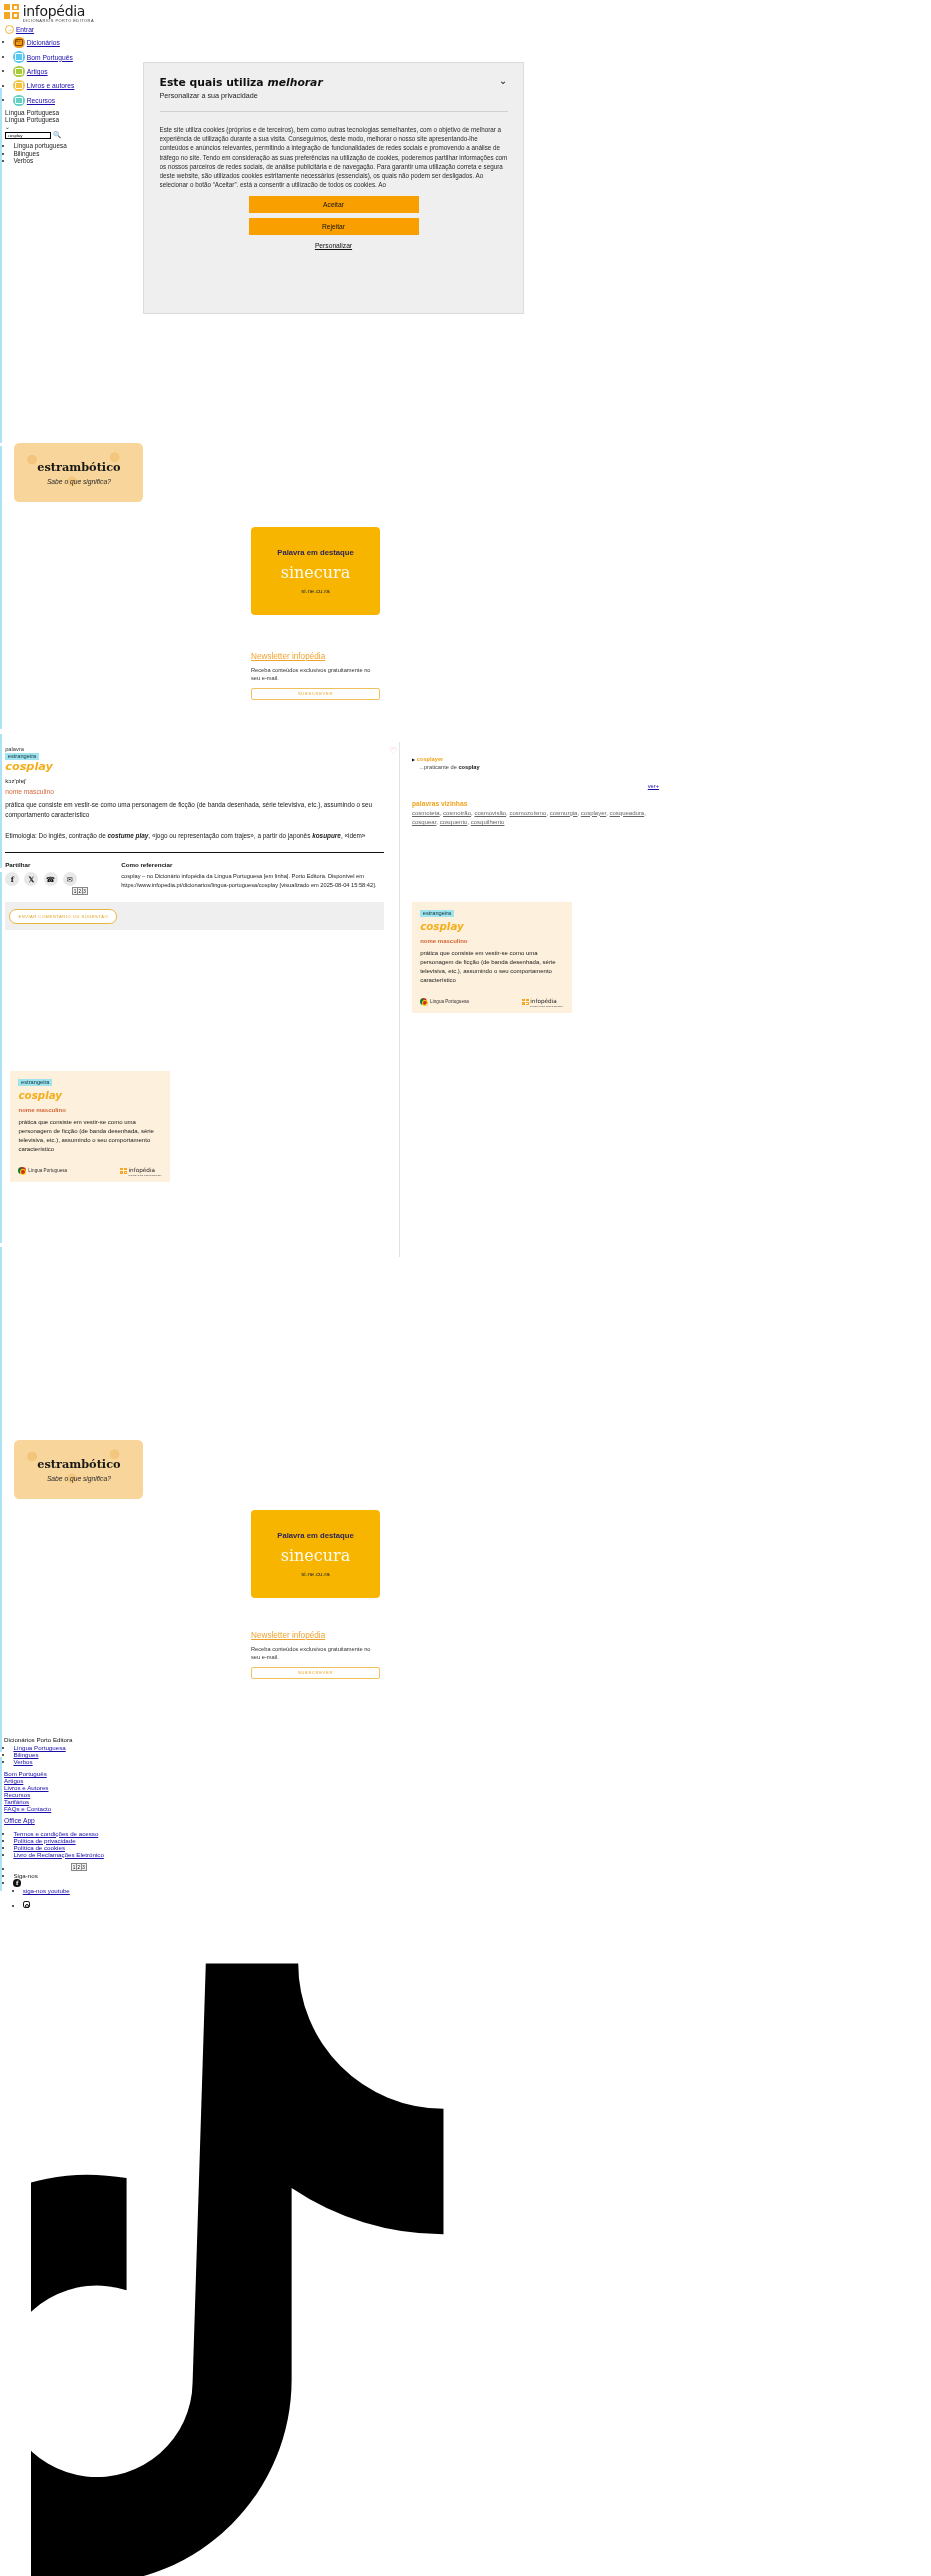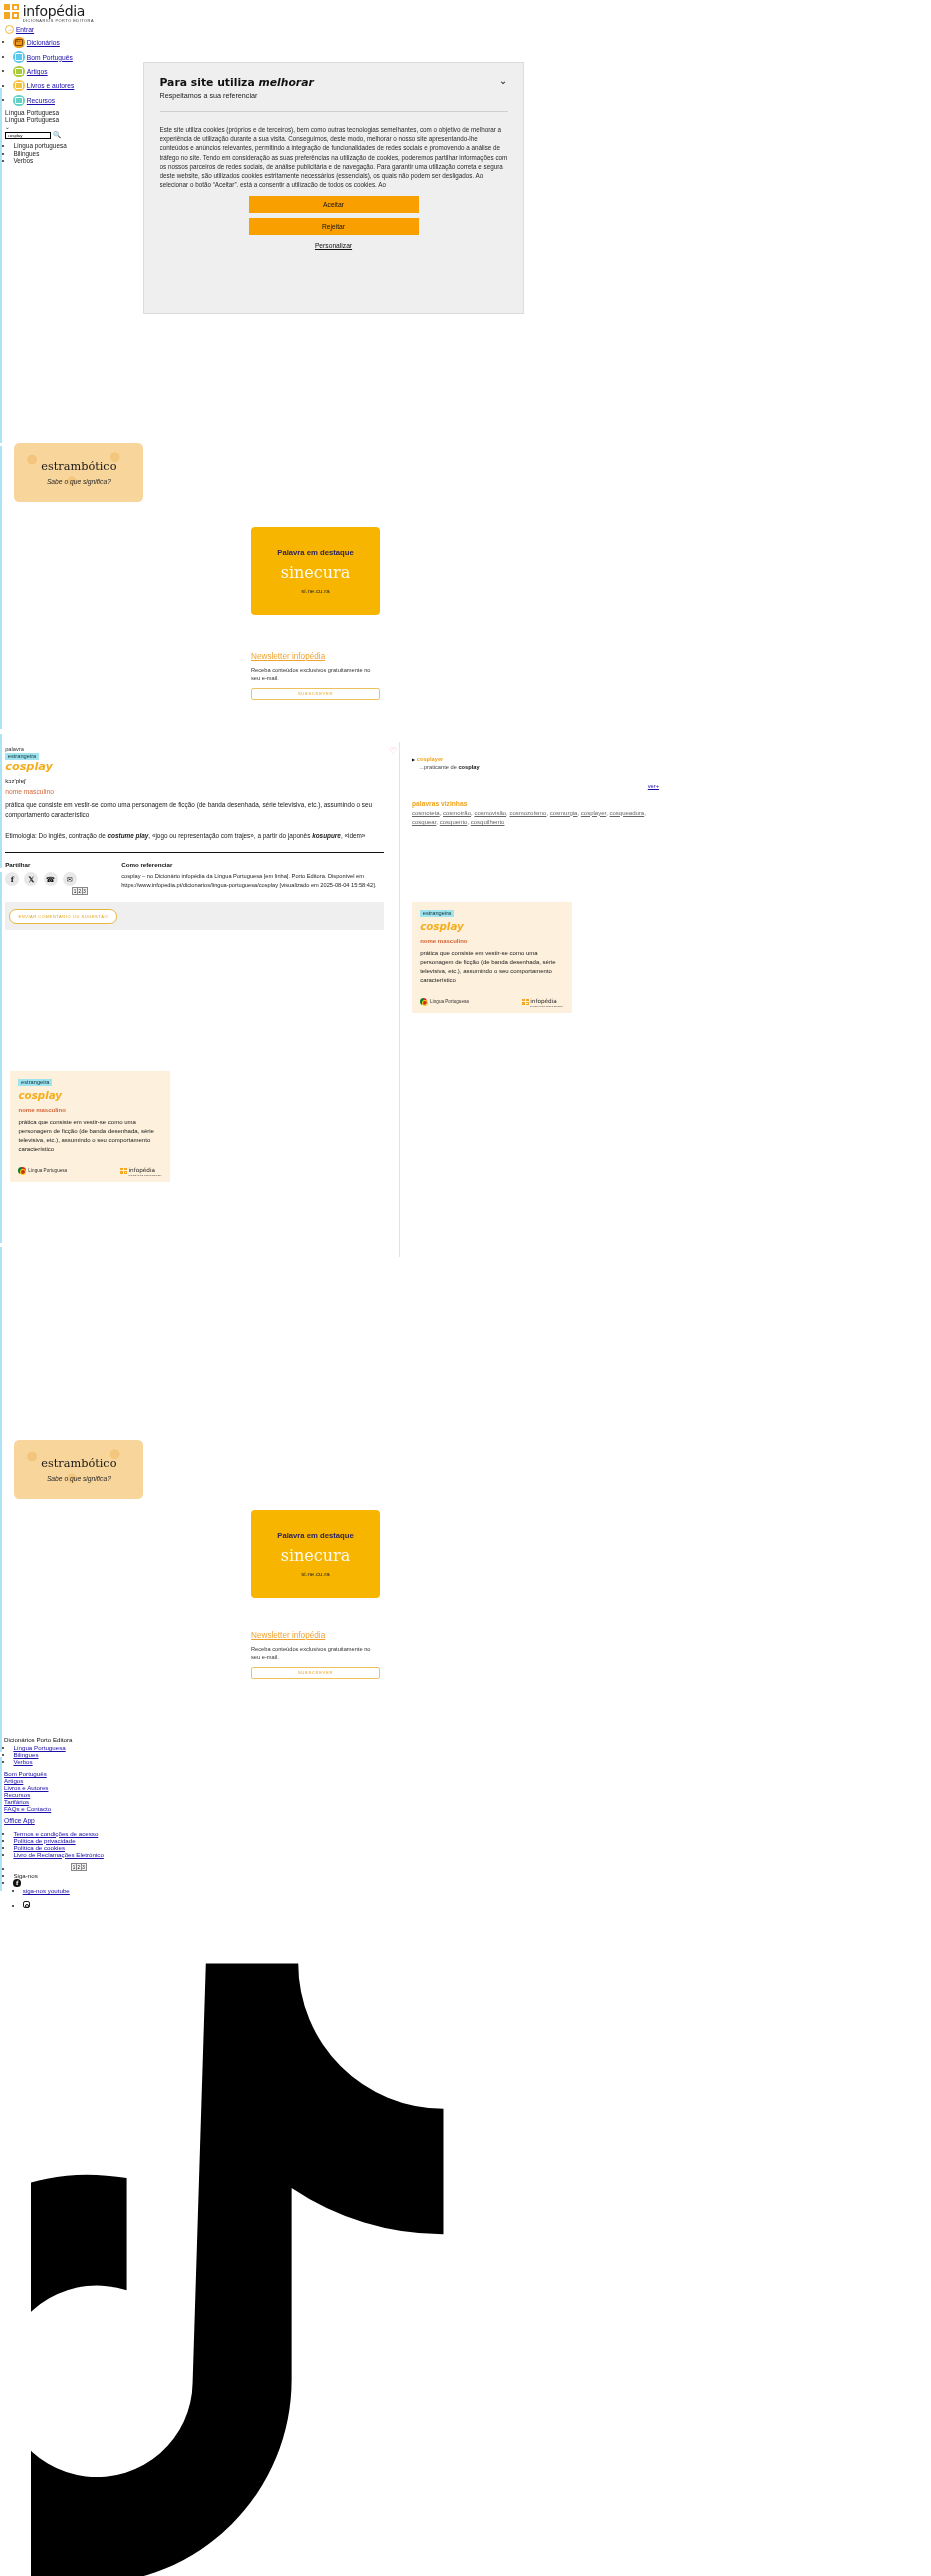--- a/index.html
+++ b/index.html
@@ -83,21 +83,21 @@
 
   
   .estramb {
     width:129px; height:59px; background:#f8d59a; border-radius:5.2px;
     display:flex; flex-direction:column; align-items:center; justify-content:center; gap:4.1px;
     background-image:
       radial-gradient(circle at 14% 28%, rgba(240,185,100,.55) 0 4.6px, transparent 5.2px),
       radial-gradient(circle at 45% 65%, rgba(240,185,100,.5) 0 4.6px, transparent 5.2px),
       radial-gradient(circle at 78% 24%, rgba(240,185,100,.5) 0 4.6px, transparent 5.2px);
   }
-  .estramb-word { font-family:"DejaVu Serif", serif; font-weight:normal; font-size:11.3px; color:#181818; }
+  .estramb-word { font-family:"DejaVu Serif", serif; font-weight:bold; font-size:11.3px; color:#181818; }
   .estramb-sub { font-style:italic; font-size:6.7px; color:#2b2b2b; }
 
   .wod { width:129px; height:88px; background:#f7b500; border-radius:4.1px;
          display:flex; flex-direction:column; align-items:center; justify-content:center; gap:5.2px; }
   .wod-kicker { font-size:7.7px; color:#2f2458; font-weight:bold; }
   .wod-word { font-family:"DejaVu Serif", serif; font-size:16px; color:#fffaf0; }
   .wod-syl { font-size:6.2px; color:#2b2b2b; }
 
   .news { width:129px; }
   .news-title { color:#f0a22e; font-size:8.2px; margin-bottom:4.6px;text-decoration:underline; }
@@ -263,22 +263,22 @@
   <ul class="sub-nav">
     <li>Língua portuguesa</li>
     <li>Bilingues</li>
     <li>Verbos</li>
   </ul>
 </div>
 
 <div class="cookie">
   <div class="cookie-head">
     <div>
-      <div class="cookie-title"><span>Para site utiliza </span><em>melhorar</em></div>
-      <div class="cookie-sub">Respeitamos a sua referenciar</div>
+      <div class="cookie-title"><span>Este quais utiliza </span><em>melhorar</em></div>
+      <div class="cookie-sub">Personalizar a sua privacidade</div>
     </div>
     <div class="cookie-chev">⌄</div>
   </div>
   <hr class="cookie-hr">
   <div class="cookie-body">Este site utiliza cookies (próprios e de terceiros), bem como outras tecnologias semelhantes, com o objetivo de melhorar a experiência de utilização durante a sua visita. Conseguimos, deste modo, melhorar o nosso site apresentando-lhe conteúdos e anúncios relevantes, permitindo a integração de funcionalidades de redes sociais e promovendo a análise de tráfego no site. Tendo em consideração as suas preferências na utilização de cookies, poderemos partilhar informações com os nossos parceiros de redes sociais, de análise publicitária e de navegação. Para garantir uma utilização correta e segura deste website, são utilizados cookies estritamente necessários (essenciais), os quais não podem ser desligados. Ao selecionar o botão “Aceitar”, está a consentir a utilização de todos os cookies. Ao</div>
   <div class="cookie-btns">
     <button class="cookie-btn">Aceitar</button>
     <button class="cookie-btn">Rejeitar</button>
   </div>
   <div class="cookie-link"><a href="#">Personalizar</a></div>

